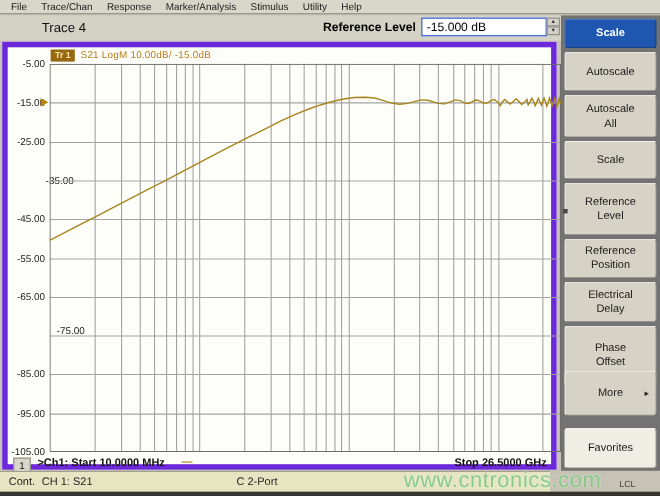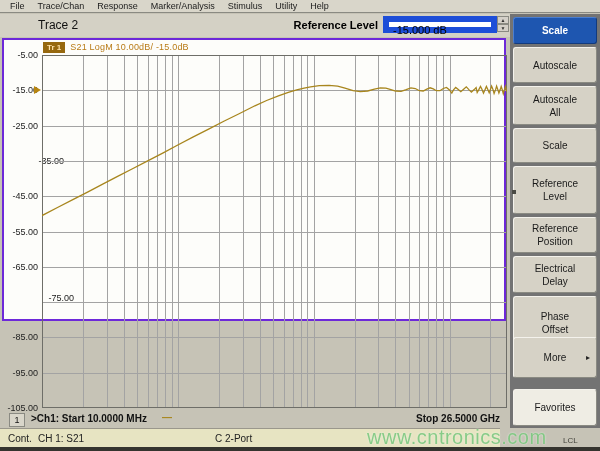--- a/index.html
+++ b/index.html
@@ -12,30 +12,30 @@
            display:flex;align-items:center;gap:13px;padding-left:10px;
            font-size:9px;color:#1b1b1b;box-sizing:border-box;}
   #menubar span{cursor:default;}
   
   #toolbar{position:absolute;left:0;top:14px;width:510px;height:23px;
            background:#d4d1c5;}
   #trace-title{position:absolute;left:38px;top:4px;font-size:12px;color:#111;}
   #ref-label{position:absolute;left:258px;top:5px;width:120px;text-align:right;
              font-size:11px;font-weight:bold;color:#000;}
   #ref-field{position:absolute;left:383px;top:2px;width:114px;height:17px;
-             background:#fff;border:6px solid #1d4ed8;font-size:11px;color:#000;
+             background:#fff;border:1px solid #1d4ed8;font-size:11px;color:#000;
              line-height:17px;padding-left:4px;box-sizing:border-box;}
   #spinner{position:absolute;left:497px;top:2px;width:12px;height:17px;}
   .spin{position:absolute;left:0;width:12px;height:8px;background:#d4d0c8;
         border:1px solid #8a8a82;box-sizing:border-box;font-size:5px;
         line-height:6px;text-align:center;color:#333;}
   #spin-up{top:0;} #spin-down{top:8px;}
   
-  #plot{position:absolute;left:2px;top:38px;width:504px;height:283px;
-        background:#fdfdfa;border:2px solid #6d28d9;box-sizing:border-box;}
+  #plot{position:absolute;left:2px;top:38px;width:504px;height:389px;
+        background:#fdfdfa;border:5px solid #6d28d9;box-sizing:border-box;}
   #trace-info{position:absolute;left:39px;top:1px;height:12px;display:flex;
               align-items:center;font-size:9px;}
   #trace-badge{background:#96680f;color:#ffe2a8;font-weight:bold;font-size:8px;
                padding:1px 4px;margin-right:5px;}
   #trace-label{color:#b87a16;letter-spacing:.2px;}
   #grid{position:absolute;left:38px;top:15px;}
   #ylabels{position:absolute;left:0;top:0;width:36px;height:100%;}
   .ylab{position:absolute;left:0;width:34px;text-align:right;font-size:9px;
         color:#222;height:10px;line-height:10px;}
   #ref-marker{position:absolute;left:30px;width:0;height:0;
@@ -87,21 +87,21 @@
   <span>File</span>
   <span>Trace/Chan</span>
   <span>Response</span>
   <span>Marker/Analysis</span>
   <span>Stimulus</span>
   <span>Utility</span>
   <span>Help</span>
 </div>
 
 <div id="toolbar">
-  <div id="trace-title">Trace 2</div>
+  <div id="trace-title">Trace 4</div>
   <div id="ref-label">Reference Level</div>
   <div id="ref-field">-15.000 dB</div>
   <div id="spinner">
     <div id="spin-up" class="spin">▲</div>
     <div id="spin-down" class="spin">▼</div>
   </div>
 </div>
 
 <div id="plot">
   <div id="trace-info">

